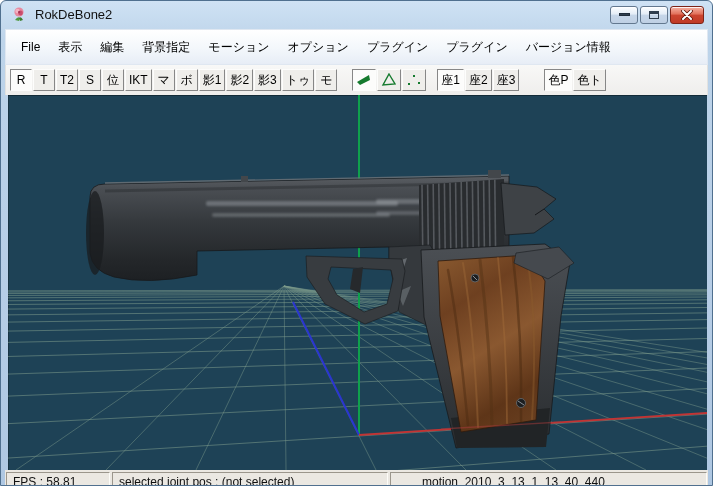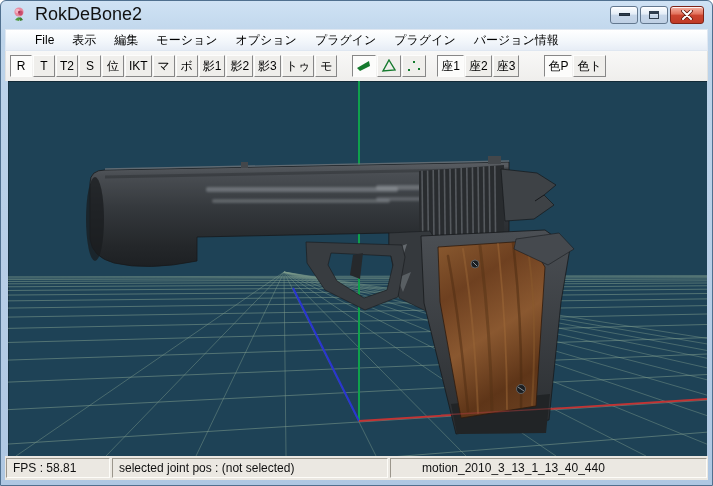--- a/index.html
+++ b/index.html
@@ -6,37 +6,37 @@
   *{box-sizing:border-box;}
   .window{
     width:713px;height:486px;position:relative;overflow:hidden;
     font-family:"Liberation Sans",sans-serif;
     background:linear-gradient(180deg,#cfe2f4 0%,#bdd4ea 8%,#b6cde6 60%,#aec7e2 100%);
     border:1px solid #50708f;border-radius:6px 6px 0 0;
   }
   
   .titlebar{height:27px;display:flex;align-items:center;padding:0 8px 0 10px;}
   .app-icon{width:17px;height:17px;display:inline-block;}
-  .title-text{font-size:18px;color:#111;margin-left:7px;flex:0 0 auto;}
+  .title-text{font-size:13px;color:#111;margin-left:7px;flex:0 0 auto;}
   .winbtns{margin-left:auto;display:flex;gap:2px;align-items:center;}
   .winbtn{
     width:28px;height:18px;border:1px solid #63788f;border-radius:3px;
     background:linear-gradient(180deg,#fdfeff 0%,#e3ecf6 45%,#c6d6e8 50%,#bfd0e4 100%);
     display:flex;align-items:center;justify-content:center;
     box-shadow:inset 0 1px 0 rgba(255,255,255,.85);
   }
   .winbtn.close{width:34px;border-color:#7e2317;
     background:linear-gradient(180deg,#f6b3a4 0%,#e1705a 45%,#cc4530 50%,#c03a26 100%);}
   .glyph-min{width:11px;height:3px;background:#2f3e4e;border:1px solid #1f2c3a;}
   .glyph-max{width:10px;height:8px;border:1px solid #2f3e4e;border-top:3px solid #2f3e4e;background:transparent;}
   
   .menubar{
-    height:22px;margin:1px 4px 0 4px;display:flex;align-items:center;
+    height:36px;margin:1px 4px 0 4px;display:flex;align-items:center;
     background:linear-gradient(180deg,#ffffff 0%,#f3f7fb 55%,#e7edf6 100%);
-    border:1px solid #dfe7f1;font-size:12px;color:#000;padding-left:20px;
+    border:1px solid #dfe7f1;font-size:12px;color:#000;padding-left:6px;
   }
   .menu-item{padding:3px 9px;white-space:nowrap;cursor:default;}
   
   .toolbar{
     height:30px;margin:0 4px;display:flex;align-items:center;
     background:linear-gradient(180deg,#f8f8f7 0%,#efeeec 100%);
     border-left:1px solid #e2e2e0;border-right:1px solid #e2e2e0;
     padding-left:4px;
   }
   .tbtn{
@@ -96,20 +96,21 @@
           <path d="M2 1 L10 9 M10 1 L2 9" stroke="#ffffff" stroke-width="2" stroke-linecap="round"></path>
         </svg>
       </div>
     </div>
   </div>
 
   <div class="menubar">
     <span class="menu-item">File</span>
     <span class="menu-item">表示</span>
     <span class="menu-item">編集</span>
+    <span class="menu-item">背景指定</span>
     <span class="menu-item">モーション</span>
     <span class="menu-item">オプション</span>
     <span class="menu-item">プラグイン</span>
     <span class="menu-item">プラグイン</span>
     <span class="menu-item">バージョン情報</span>
   </div>
 
   <div class="toolbar">
     <div class="tbtn active">R</div>
     <div class="tbtn">T</div>

